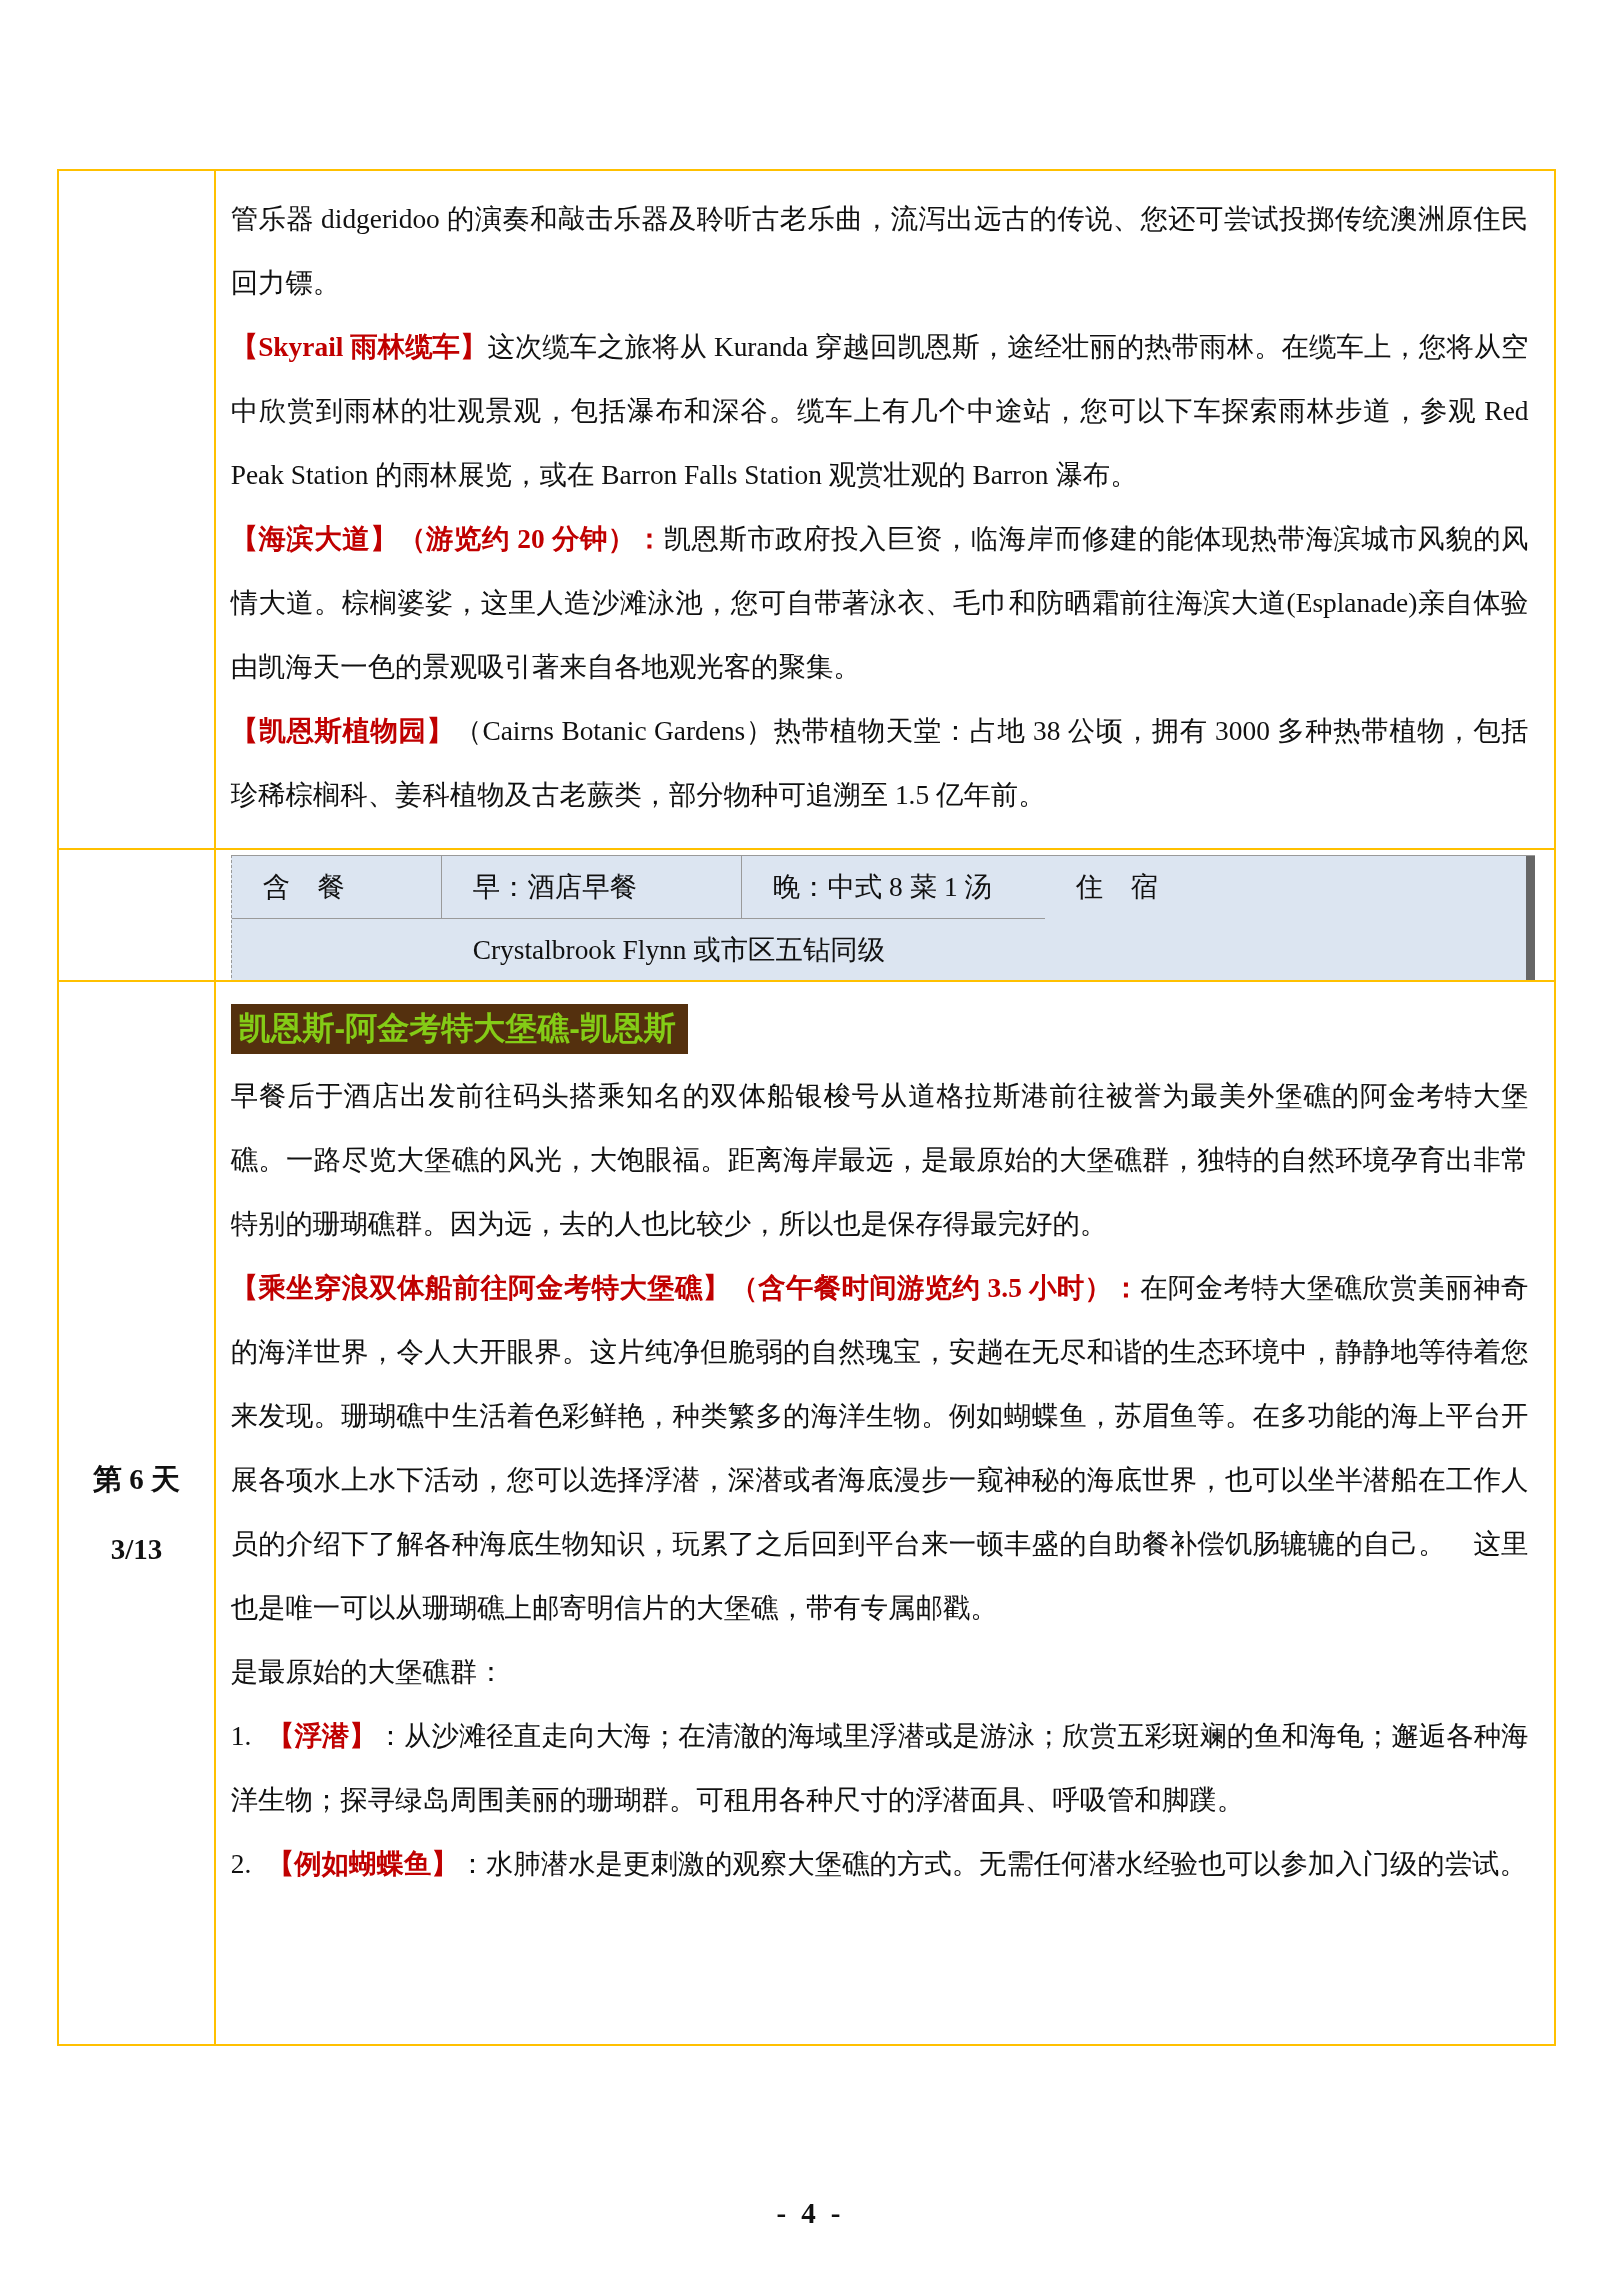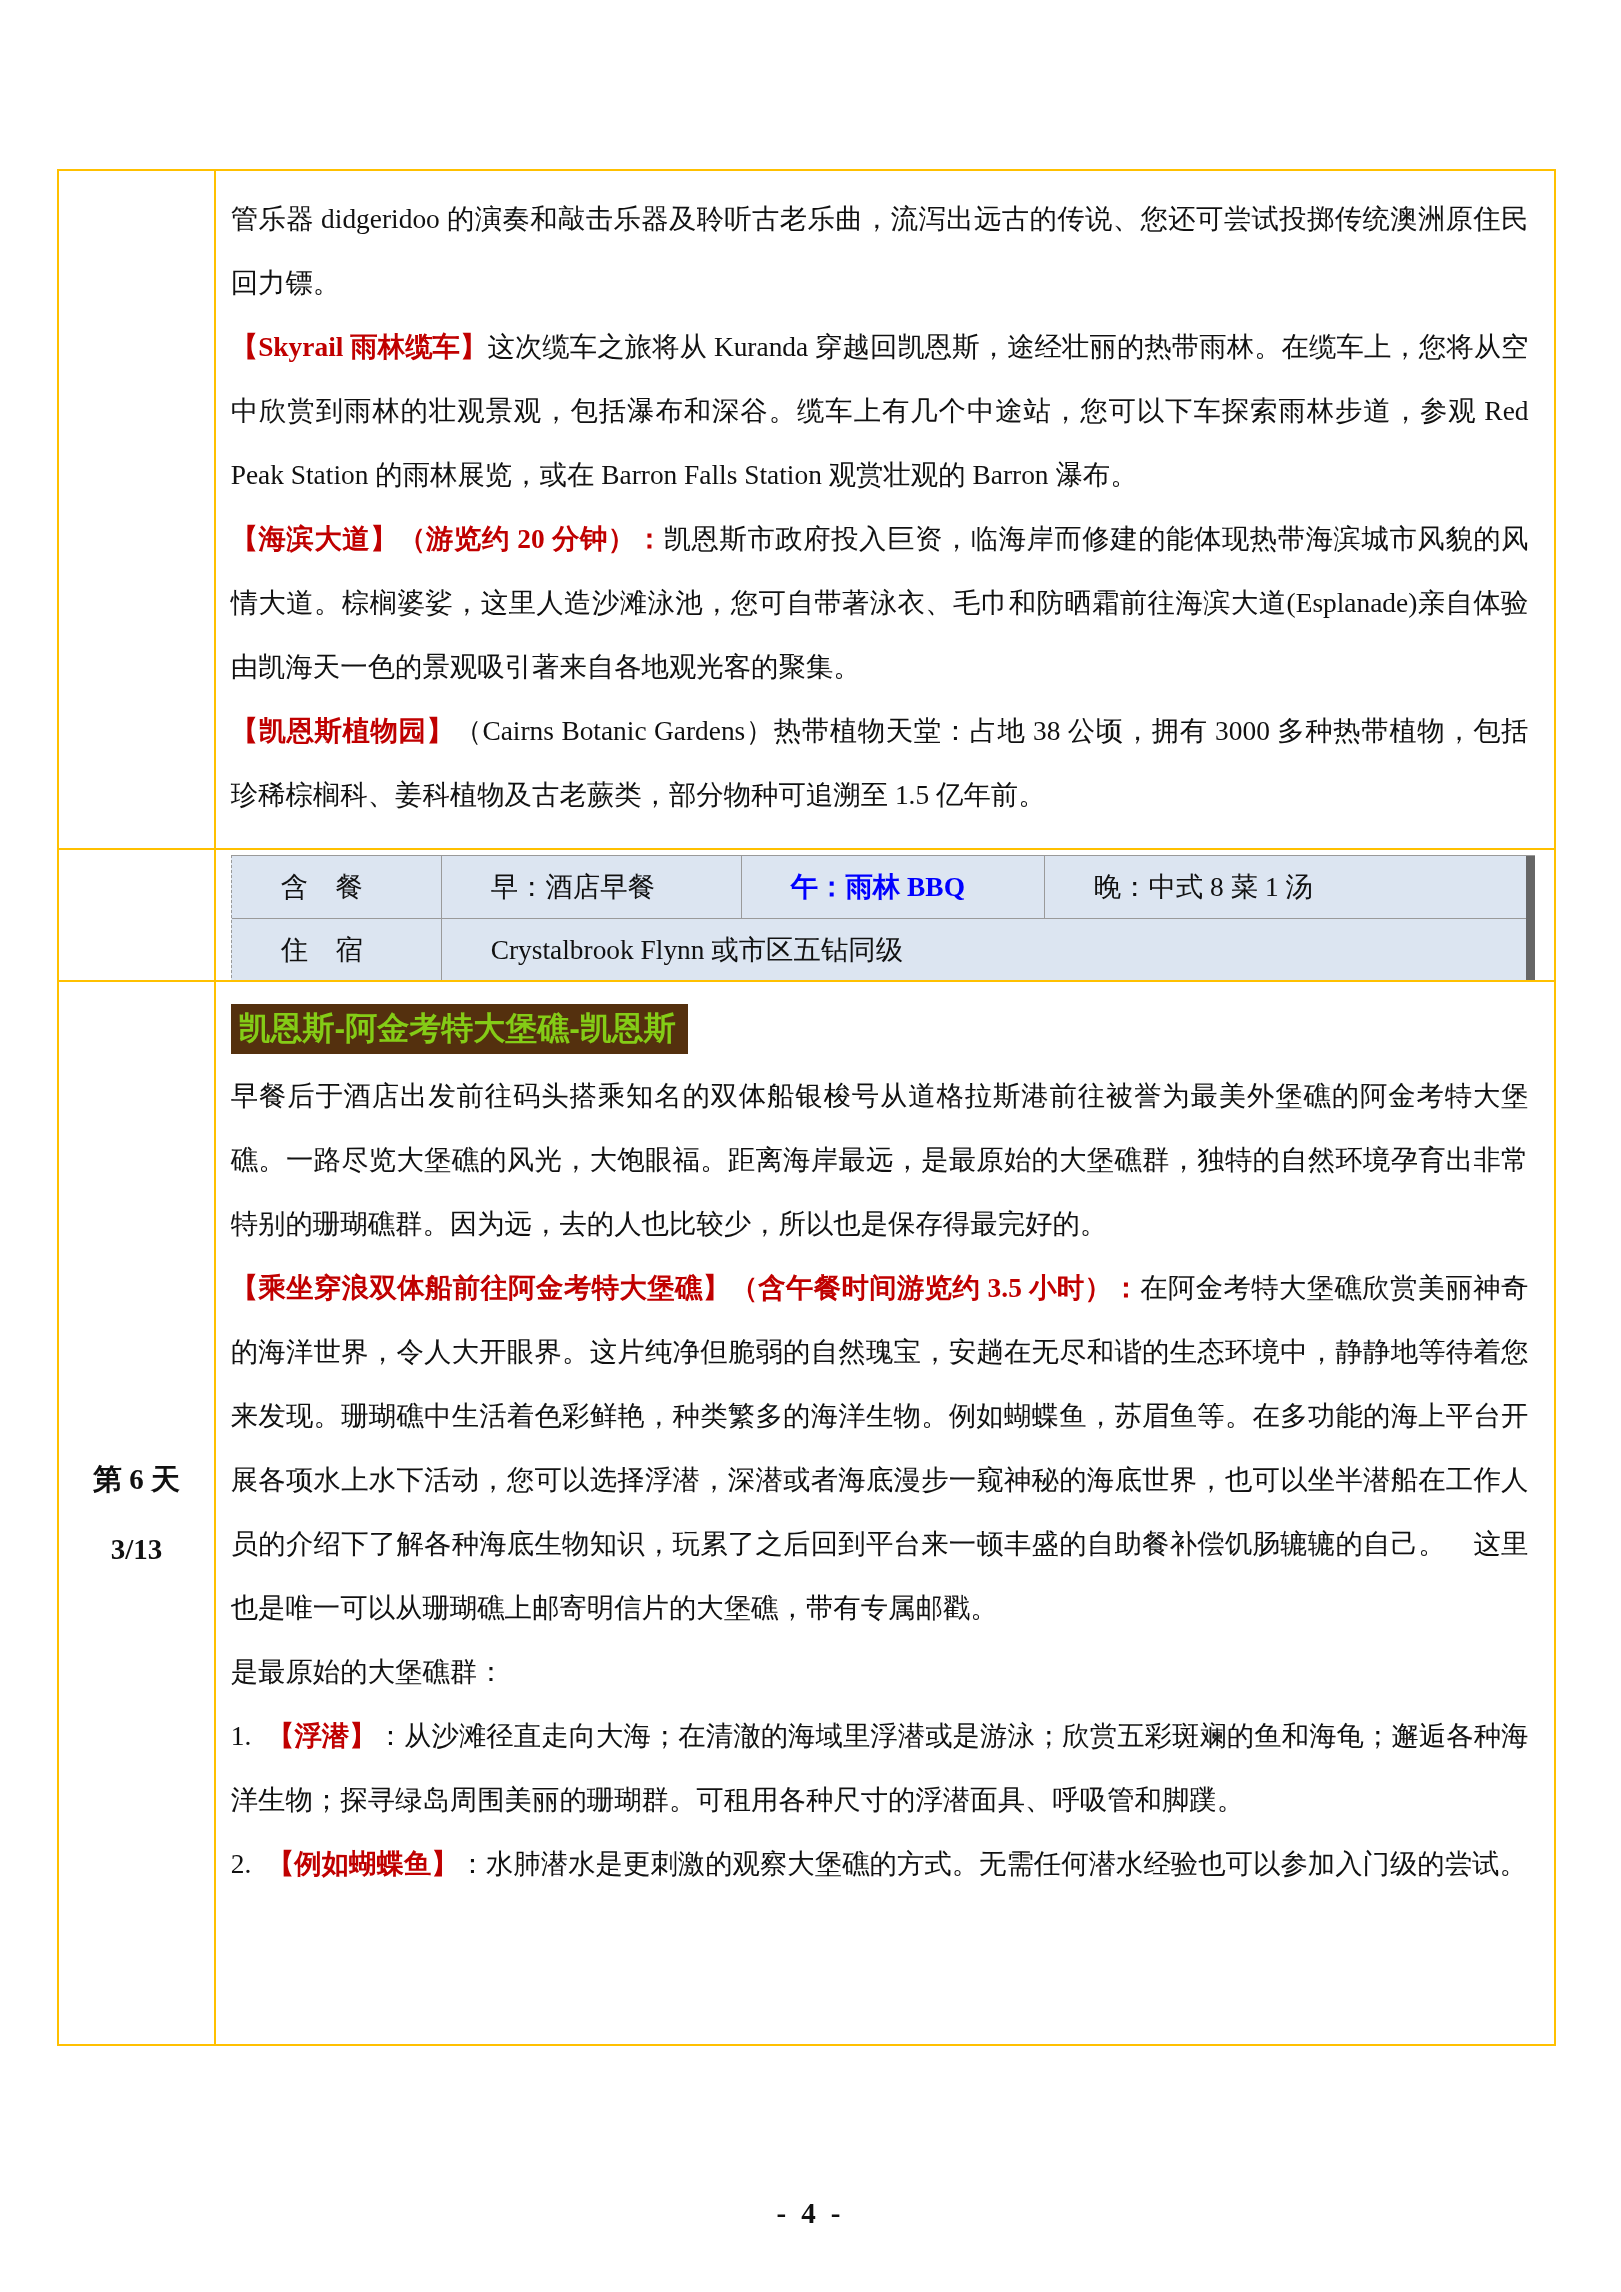--- a/index.html
+++ b/index.html
@@ -61,21 +61,21 @@
     background:var(--tablebg);
     border-top:1px solid var(--tableborder);
     border-bottom:1px solid var(--tableborder);
     border-left:1px dashed var(--tableborder);
     display:grid;
     grid-template-columns:210px 300px 303px 1fr;
     grid-auto-rows:63px;
   }
   .meal-cell{
     display:flex;align-items:center;
-    padding-left:49px;
+    padding-left:31px;
     font-size:27.4px;
     border-bottom:1px solid var(--tableborder);
     border-right:1px solid var(--tableborder);
     white-space:nowrap;overflow:hidden;
   }
   .meal-cell.last-col{border-right:none;}
   .meal-cell.bottom-row{border-bottom:none;}
   .meal-cell.lunch{color:var(--blue);font-weight:bold;}
   .hotel-value{grid-column:2 / 5;}
   .side-bar{
@@ -119,21 +119,20 @@
         <div class="para"><span class="hl">【凯恩斯植物园】</span><span>（Cairns Botanic Gardens）热带植物天堂：占地 38 公顷，拥有 3000 多种热带植物，包括珍稀棕榈科、姜科植物及古老蕨类，部分物种可追溯至 1.5 亿年前。</span></div>
       </div>
     </div>
 
     <div class="t-row row-2">
       <div class="cell-left"></div>
       <div class="cell-main" style="padding:2.9px 0 0 14.7px;">
         <div class="meal-table">
           <div class="meal-cell">含　餐</div>
           <div class="meal-cell">早：酒店早餐</div>
-          <div class="meal-cell lunch">午：雨林 BBQ</div>
           <div class="meal-cell last-col">晚：中式 8 菜 1 汤</div>
           <div class="meal-cell bottom-row">住　宿</div>
           <div class="meal-cell bottom-row last-col hotel-value">Crystalbrook Flynn 或市区五钻同级</div>
           <div class="side-bar"></div>
         </div>
       </div>
     </div>
 
     <div class="t-row row-3">
       <div class="cell-left">

